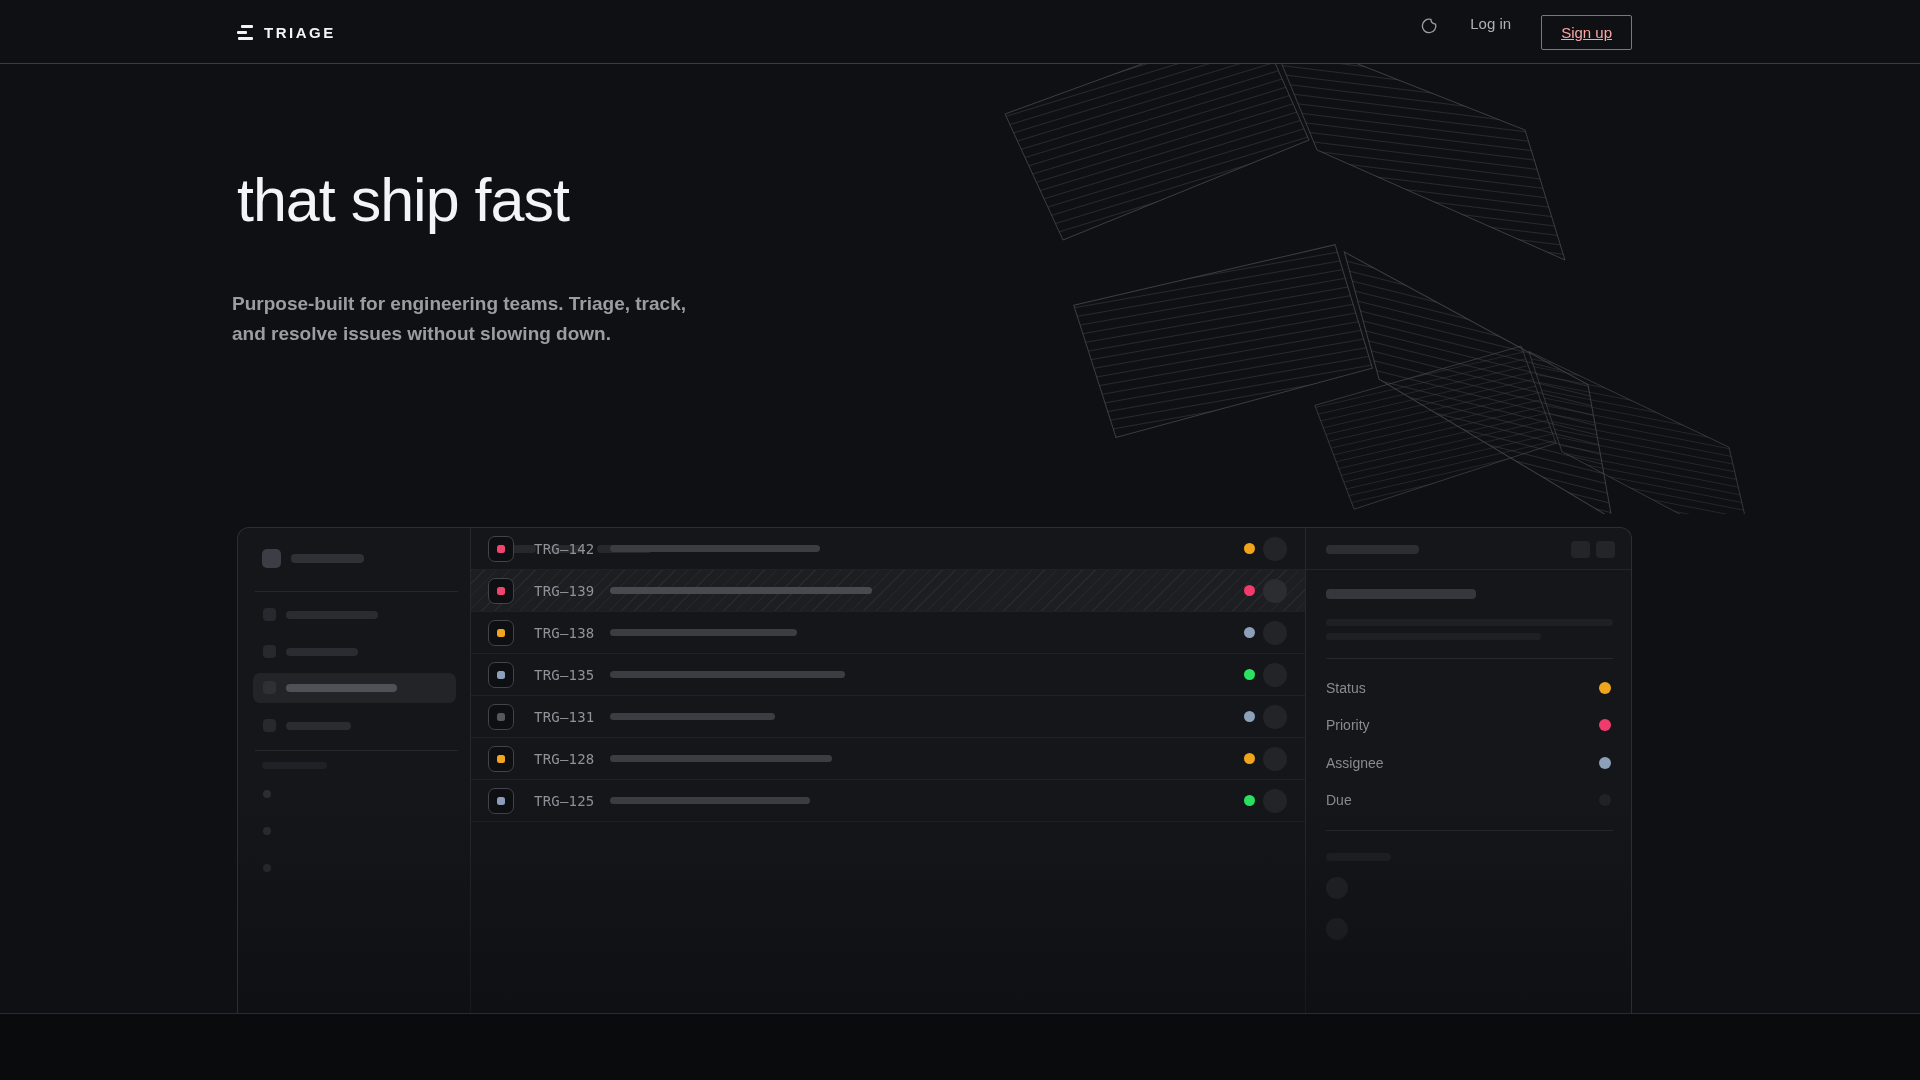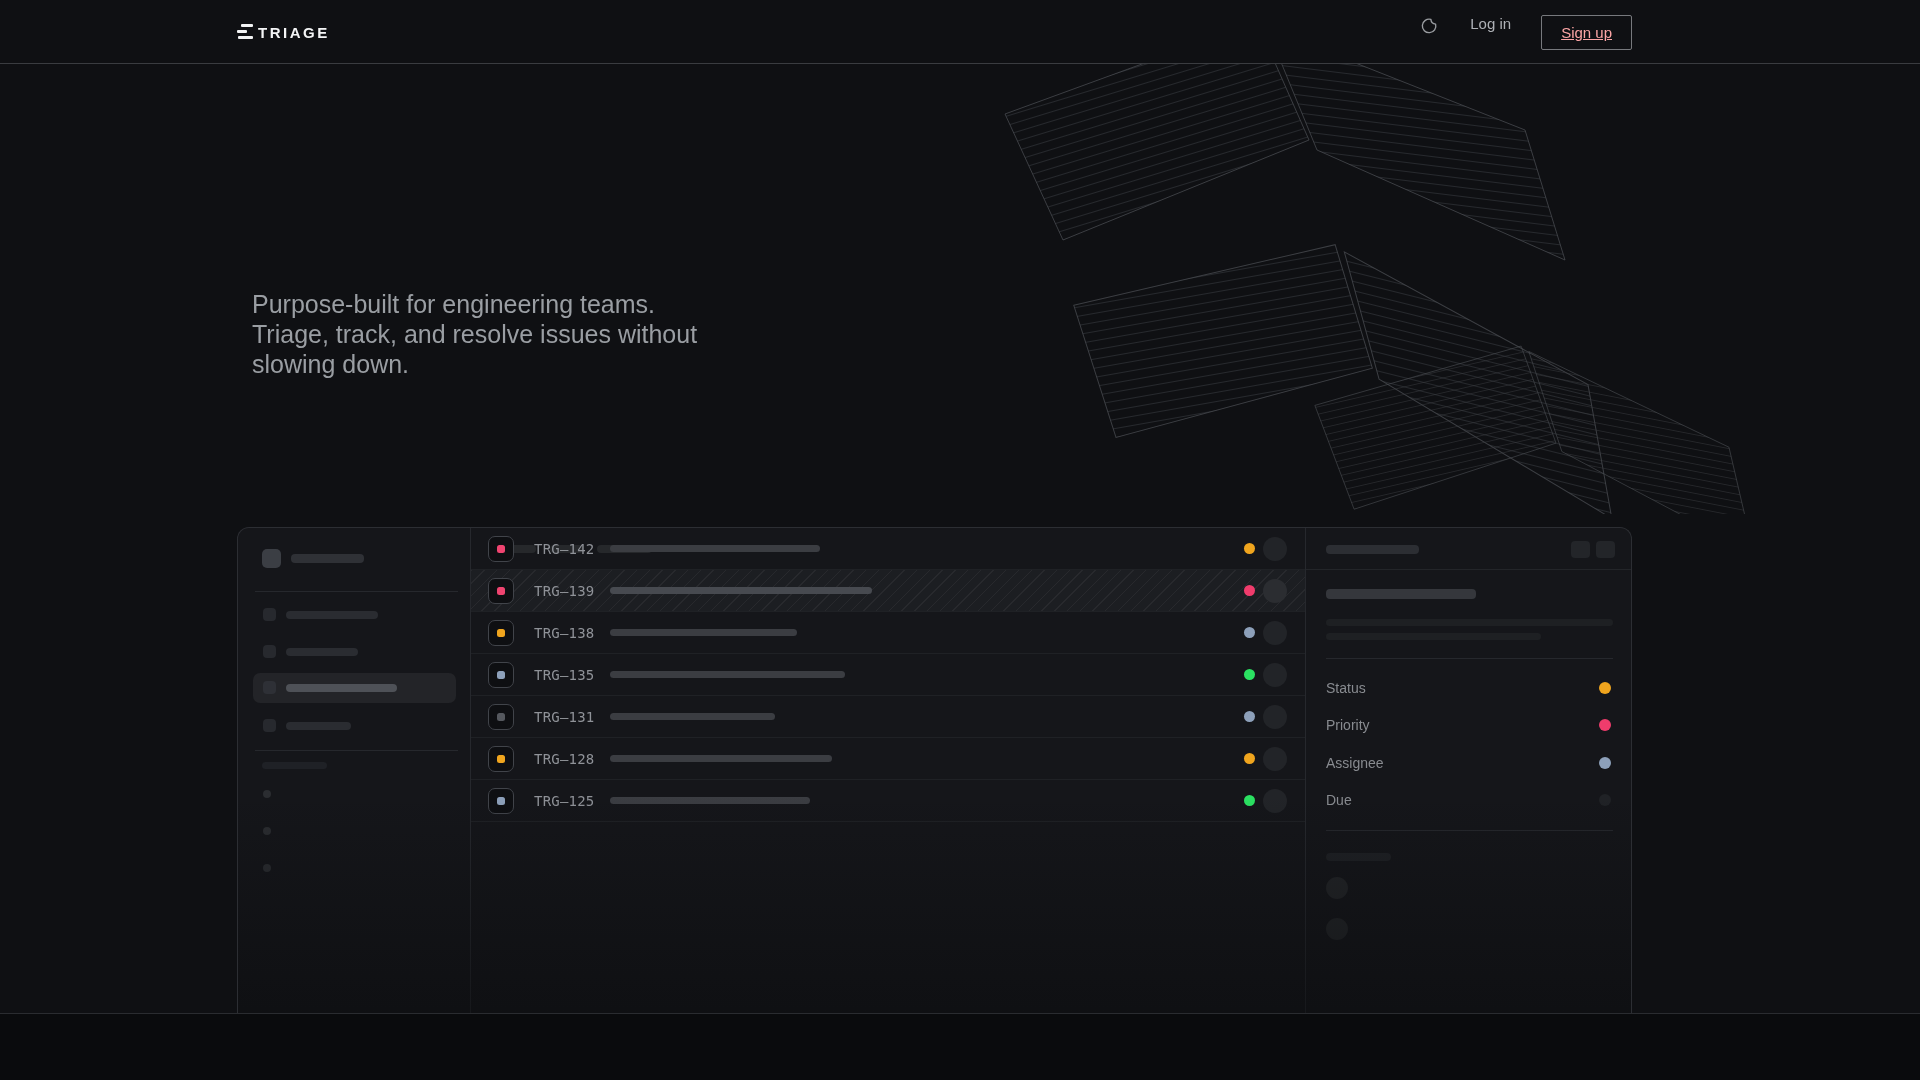--- a/index.html
+++ b/index.html
@@ -5,41 +5,41 @@
   * { margin:0; padding:0; box-sizing:border-box; }
   html,body { width:1920px; height:1080px; background:#0f1013; overflow:hidden;
               font-family:"Liberation Sans", sans-serif; }
   .page { position:relative; width:1920px; height:1080px; background:#0f1013; }
 
   
   .nav { position:absolute; top:0; left:0; width:1920px; height:64px;
          background:#0f1013; border-bottom:1px solid #3a3c40; z-index:30; }
   .nav-inner { position:absolute; left:237px; width:1395px; height:64px;
                display:flex; align-items:center; }
-  .brand { display:flex; align-items:flex-start; gap:4px; cursor:pointer; }
+  .brand { display:flex; align-items:center; gap:10px; cursor:pointer; }
   .brand-icon { display:flex; flex-direction:column; gap:3px; width:17px; }
   .brand-icon i { display:block; height:3px; border-radius:1px; background:#f2f3f4; }
   .brand-icon i:nth-child(1){ width:12px; margin-left:4px; }
   .brand-icon i:nth-child(2){ width:10px; margin-left:0; }
   .brand-icon i:nth-child(3){ width:15px; margin-left:1px; }
   .brand-name { color:#f4f5f6; font-size:15px; font-weight:700; letter-spacing:2.5px; }
   .nav-right { margin-left:auto; display:flex; align-items:flex-start; gap:30px; }
   .theme-toggle { width:22px; height:22px; display:flex; align-items:center;
                   justify-content:center; cursor:pointer; }
   .login { color:#aeb1b6; font-size:15px; cursor:pointer; }
   .signup { display:flex; align-items:center; justify-content:center; height:35px;
             padding:0 19px; border:1px solid #77797d; border-radius:2px;
             color:#fca5a5; font-size:15px; background:transparent; cursor:pointer;text-decoration:underline; }
 
   
   .hero-title { position:absolute; left:237px; top:103px; z-index:10;
                 color:#f3f4f5; font-size:61px; line-height:65px; font-weight:500;
                 letter-spacing:-1px; }
-  .hero-sub { position:absolute; left:252px; top:289px; width:480px; z-index:10;
-              color:#9a9ea3; font-size:25px; line-height:30px; font-weight:400; }
+  .hero-sub { position:absolute; left:232px; top:289px; width:480px; z-index:10;
+              color:#9a9ea3; font-size:19px; line-height:30px; font-weight:700; }
   .cta { position:absolute; left:237px; top:398px; height:55px; z-index:10;
          display:inline-flex; align-items:center; gap:13px; padding:0 28px;
          background:#e9e9ea; color:#141518; font-size:16.5px; font-weight:500;
          border:none; border-radius:2px; cursor:pointer; }
   .cta .arrow { font-size:19px; font-weight:400; }
 
   
   .deco { position:absolute; left:985px; top:64px; z-index:1; pointer-events:none; }
 
   
@@ -163,20 +163,21 @@
           </svg>
         </span>
         <span class="login">Log in</span>
         <button class="signup">Sign up</button>
       </div>
     </div>
   </div>
 
   <h1 class="hero-title">
     <br>
+    <span>that ship fast</span>
   </h1>
   <p class="hero-sub">Purpose-built for engineering teams. Triage, track, and resolve issues without slowing down.</p>
 
   <div class="window">
 
     <div class="col-sidebar">
       <span class="ws-icon"></span>
       <span class="skel ws-pill"></span>
       <span class="sb-divider" style="top:63px"></span>
       <div class="sb-item" style="top:72px">

